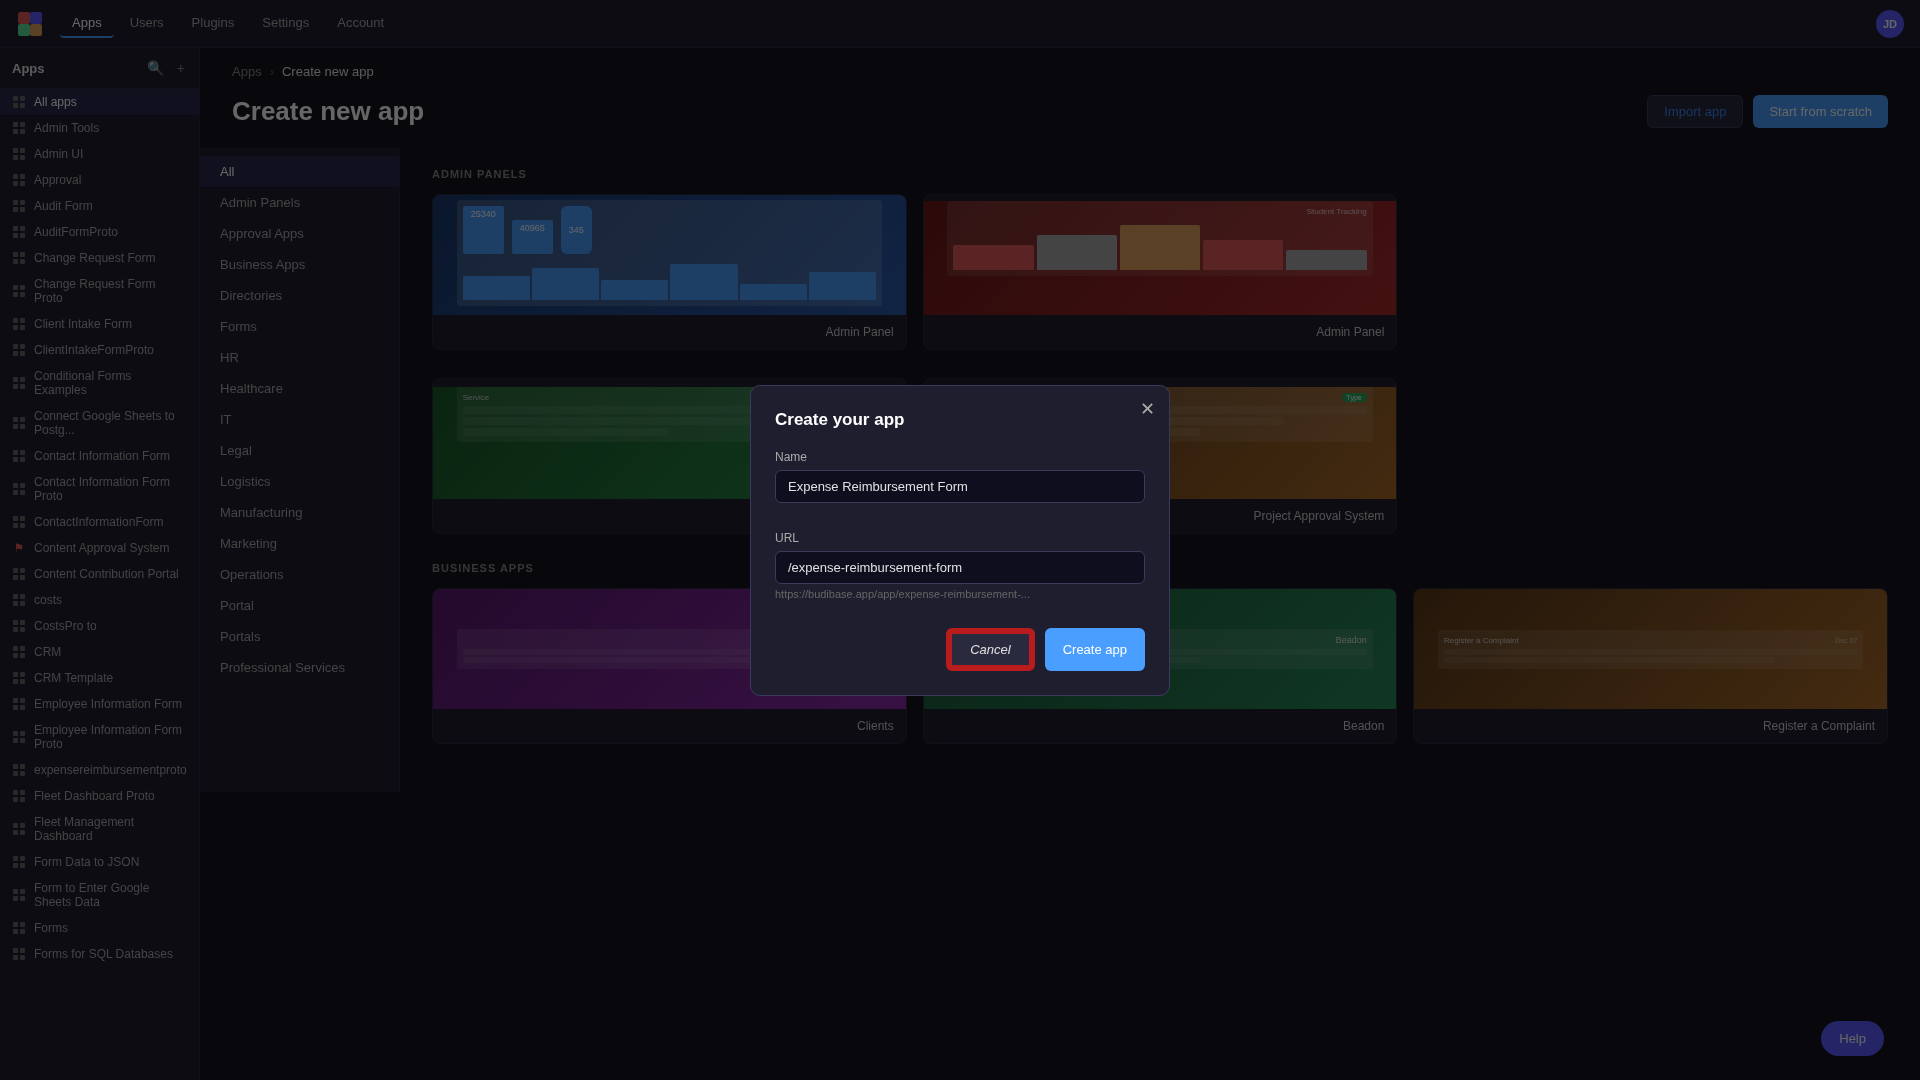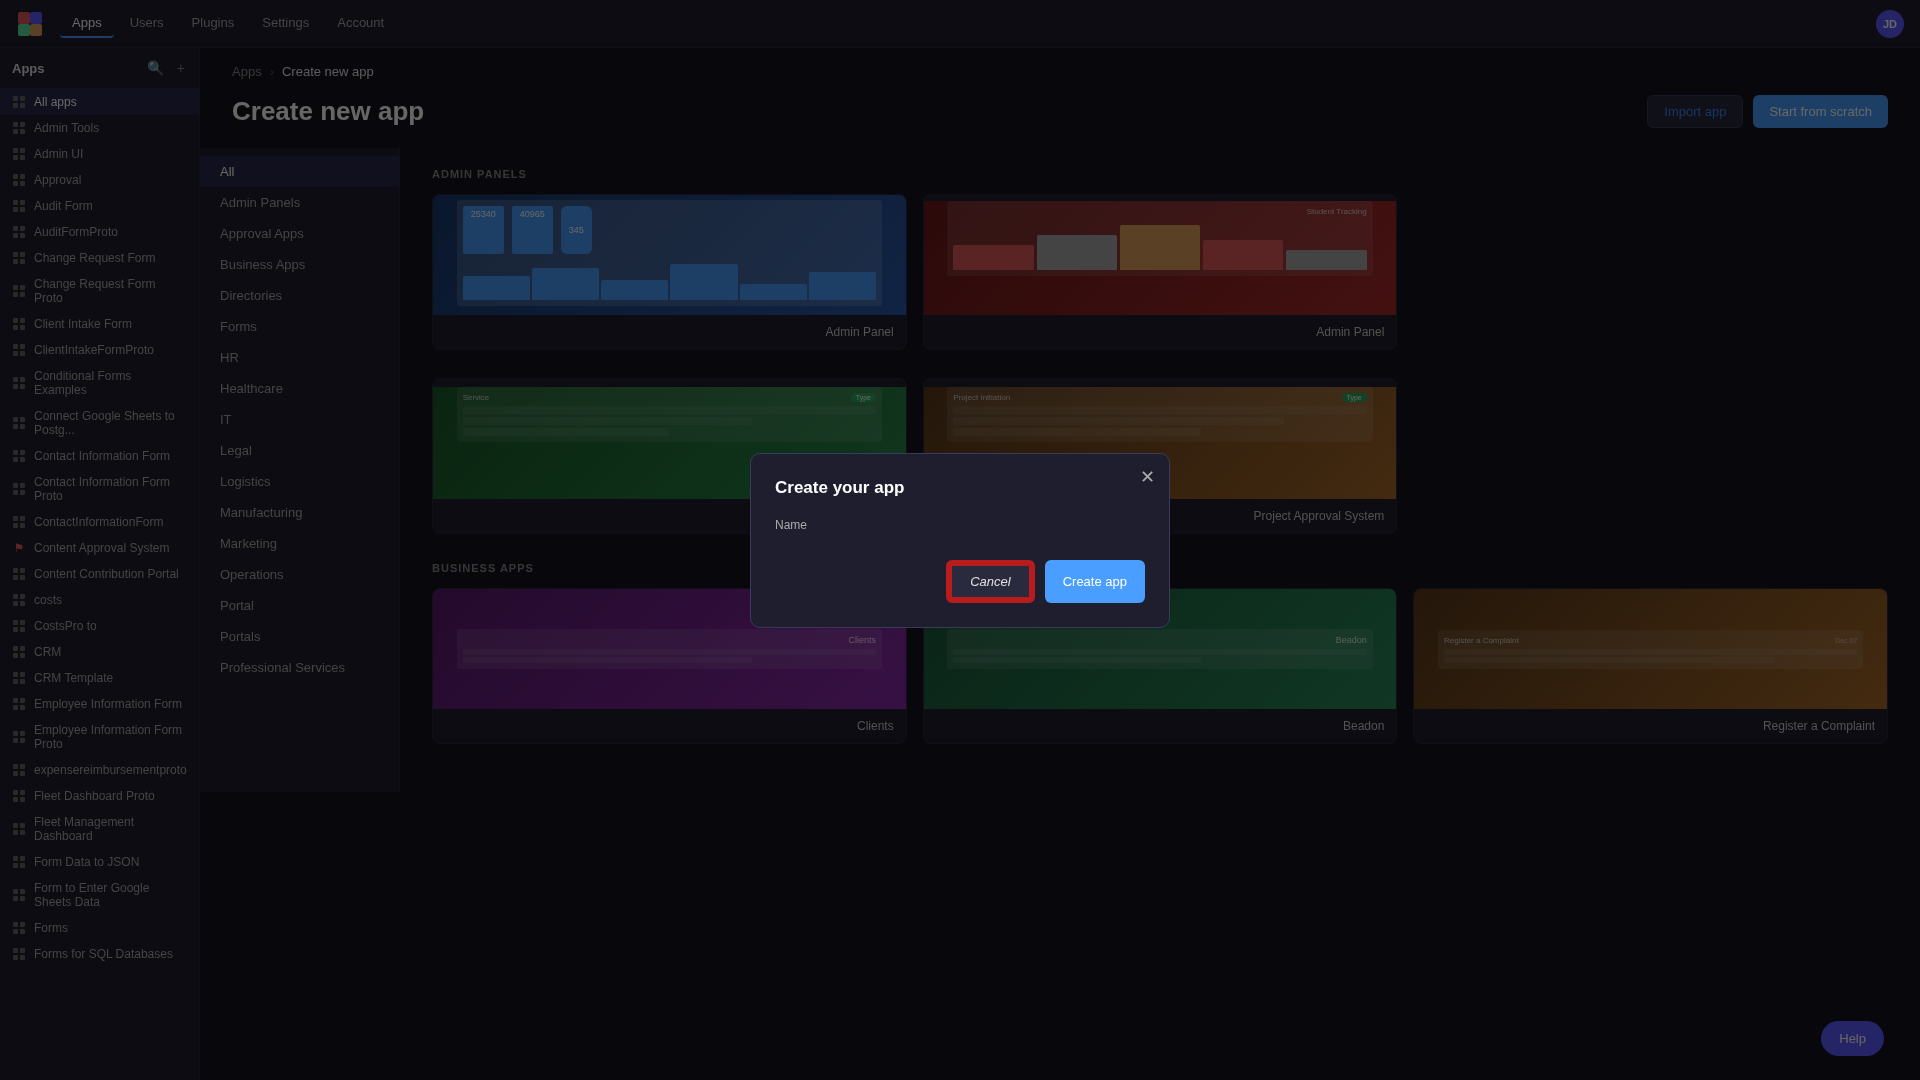--- a/index.html
+++ b/index.html
@@ -489,21 +489,21 @@
         <div class="section-label">ADMIN PANELS</div>
         <div class="templates-grid">
 
           <div class="template-card">
             <div class="template-thumb">
               <div class="template-thumb-blue">
                 <div style="width:90%;margin:4px auto;">
                   <div style="background:rgba(255,255,255,0.15);border-radius:3px;padding:6px;margin-bottom:4px;">
                     <div style="display:flex;gap:8px;margin-bottom:6px;">
                       <div style="background:#4a9eff;border-radius:2px;padding:3px 8px;font-size:9px;color:white;">25340</div>
-                      <div style="background:#4a9eff;border-radius:2px;padding:3px 8px;font-size:9px;color:white;">40965</div>
+                      <div style="background:#4a9eff;border-radius:2px;padding:3px 8px;font-size:9px;color:white;margin-top:14px;">40965</div>
                       <div style="background:#4a9eff;border-radius:6px;padding:19px 8px;font-size:9px;color:white;">345</div>
                     </div>
                     <div style="display:flex;align-items:flex-end;gap:2px;height:40px;">
                       <div style="height:60%;background:#4a9eff;border-radius:2px 2px 0 0;flex:1;"></div>
                       <div style="height:80%;background:#4a9eff;border-radius:2px 2px 0 0;flex:1;"></div>
                       <div style="height:50%;background:#4a9eff;border-radius:2px 2px 0 0;flex:1;"></div>
                       <div style="height:90%;background:#4a9eff;border-radius:2px 2px 0 0;flex:1;"></div>
                       <div style="height:40%;background:#4a9eff;border-radius:2px 2px 0 0;flex:1;"></div>
                       <div style="height:70%;background:#4a9eff;border-radius:2px 2px 0 0;flex:1;"></div>
                     </div>
@@ -619,20 +619,26 @@
     </div>
   </main>
 </div>
 
 <div class="overlay">
   <div class="modal">
     <button class="modal-close">✕</button>
     <div class="modal-title">Create your app</div>
     <div class="form-group">
       <label class="form-label">Name</label>
+      <input type="text" class="form-input" value="Expense Reimbursement Form" style="">
+    </div>
+    <div class="form-group">
+      <label class="form-label">URL</label>
+      <input type="text" class="form-input" value="/expense-reimbursement-form" style="">
+      <div class="form-hint">https://budibase.app/app/expense-reimbursement-...</div>
     </div>
     <div class="modal-actions">
       <button class="btn-cancel">Cancel</button>
       <button class="btn-create">Create app</button>
     </div>
   </div>
 </div>
 
 <button class="help-btn">Help</button>
 

